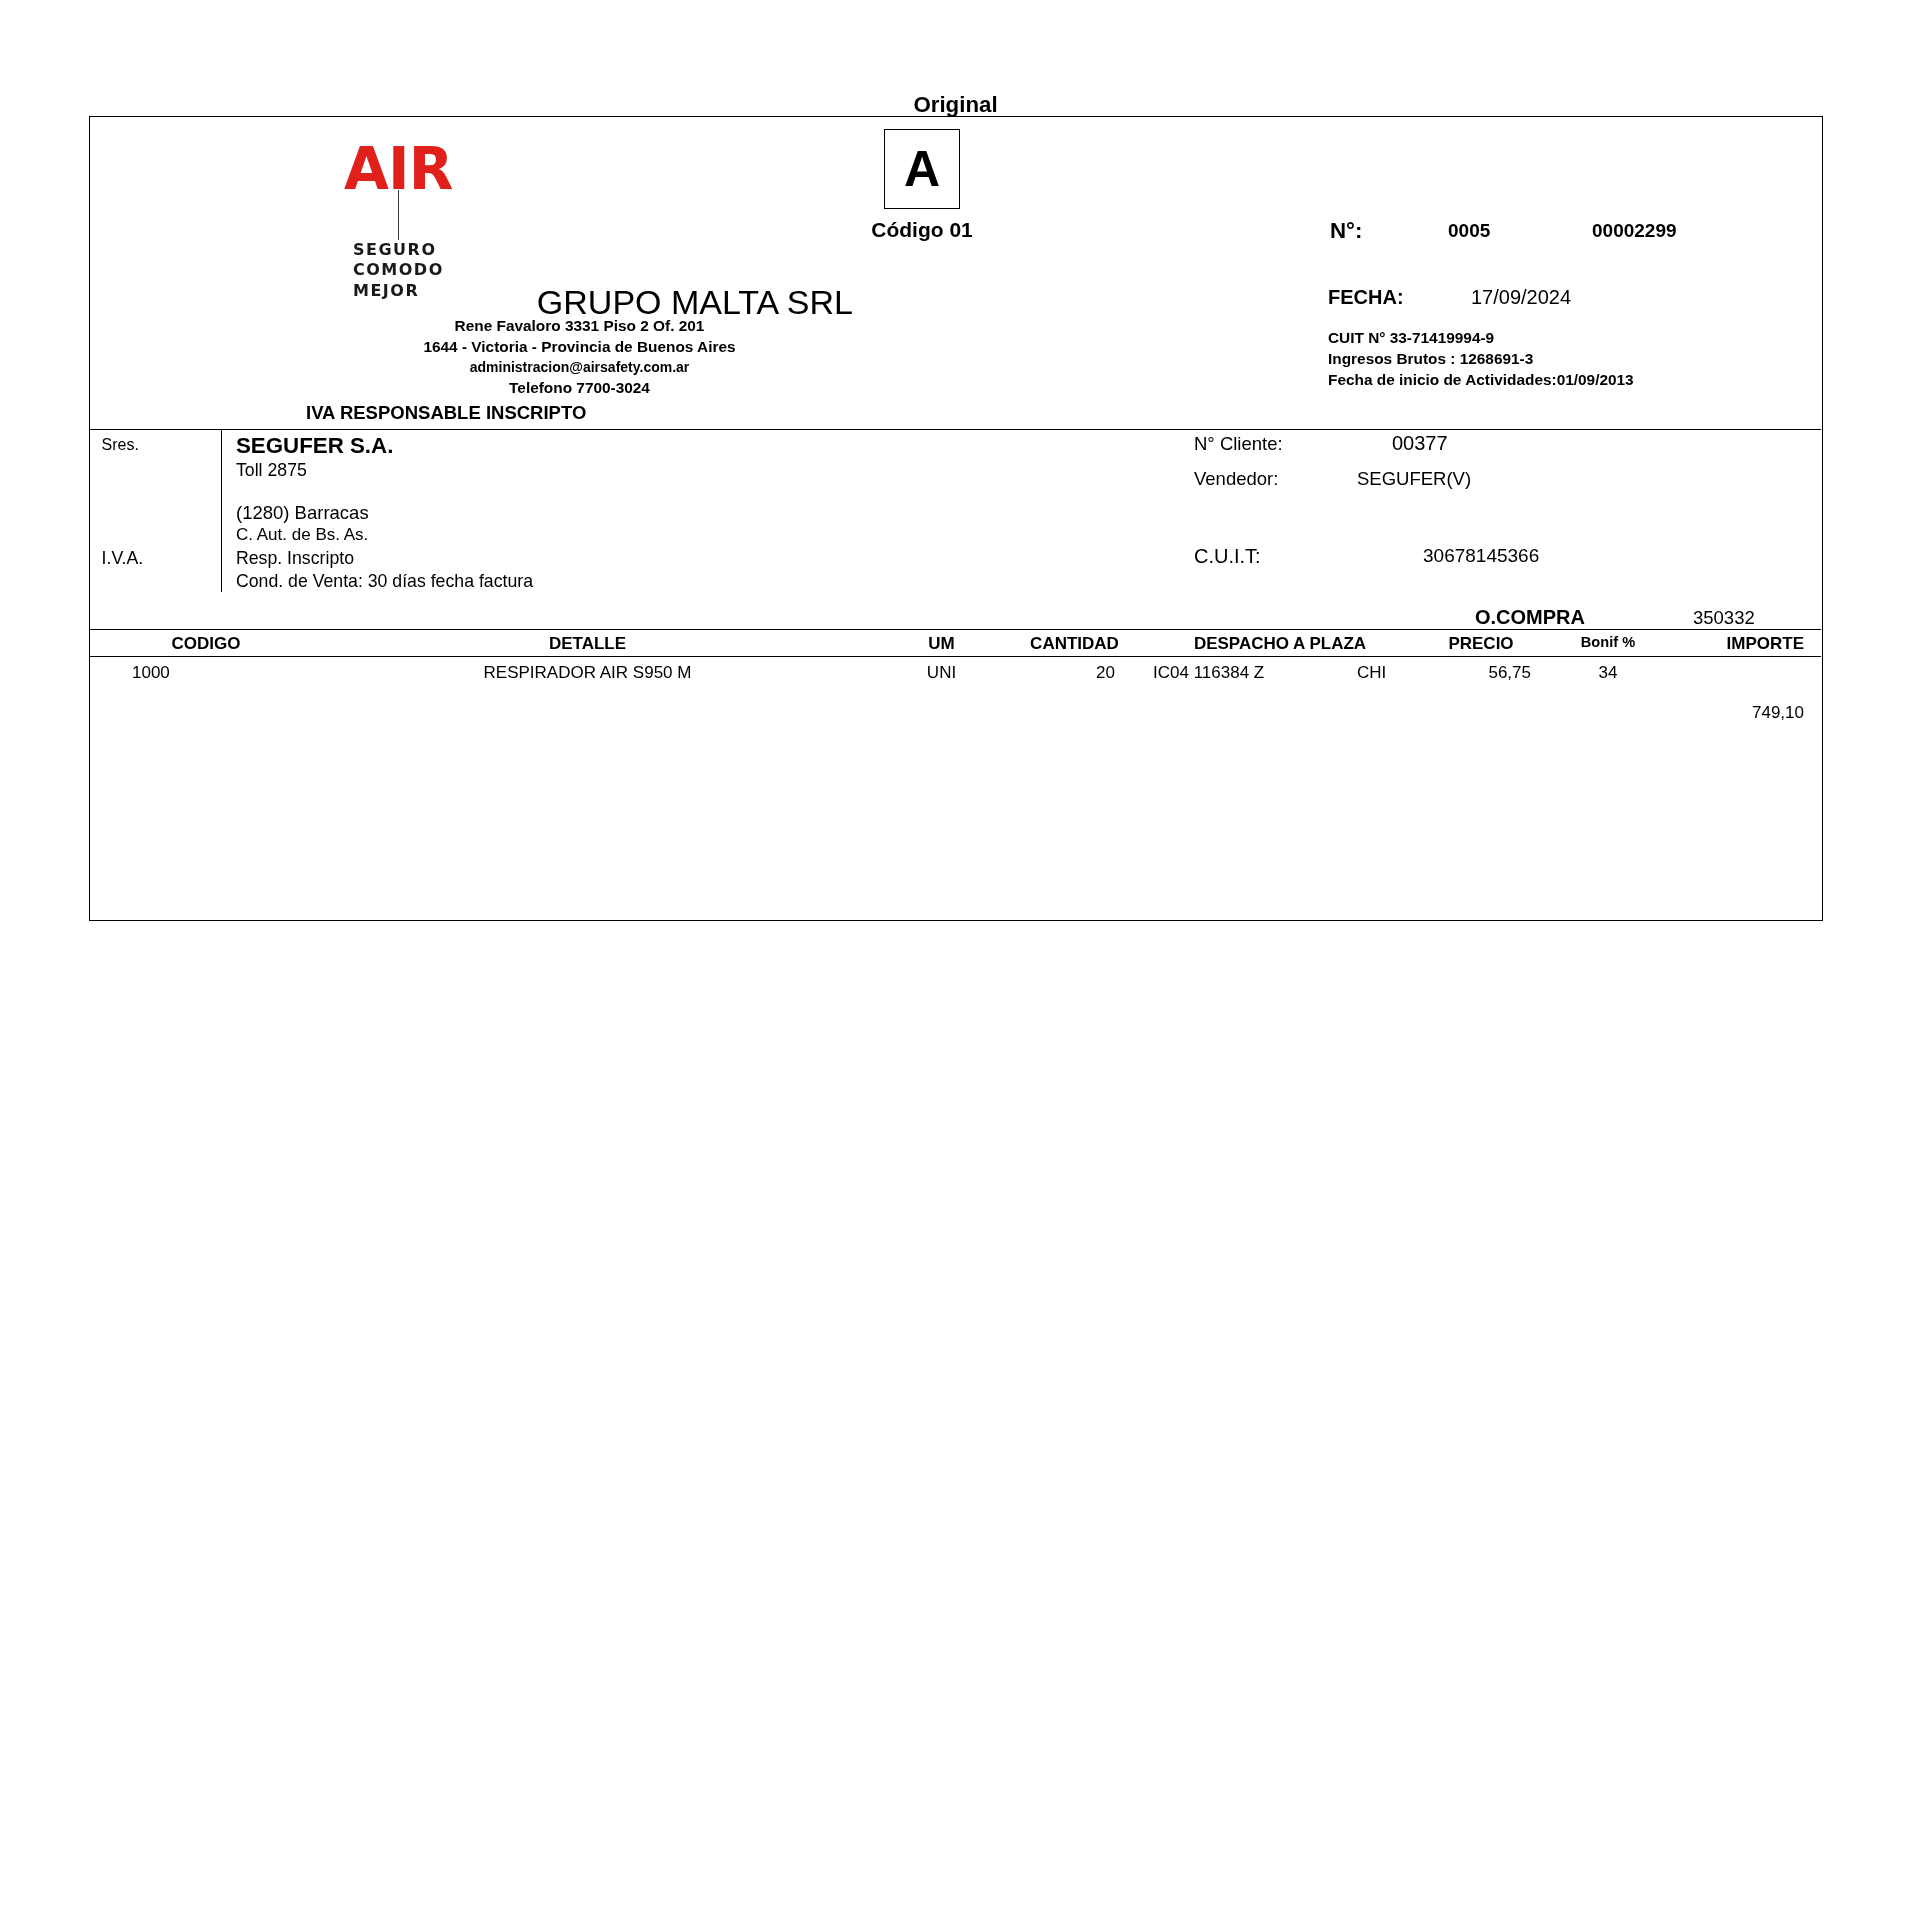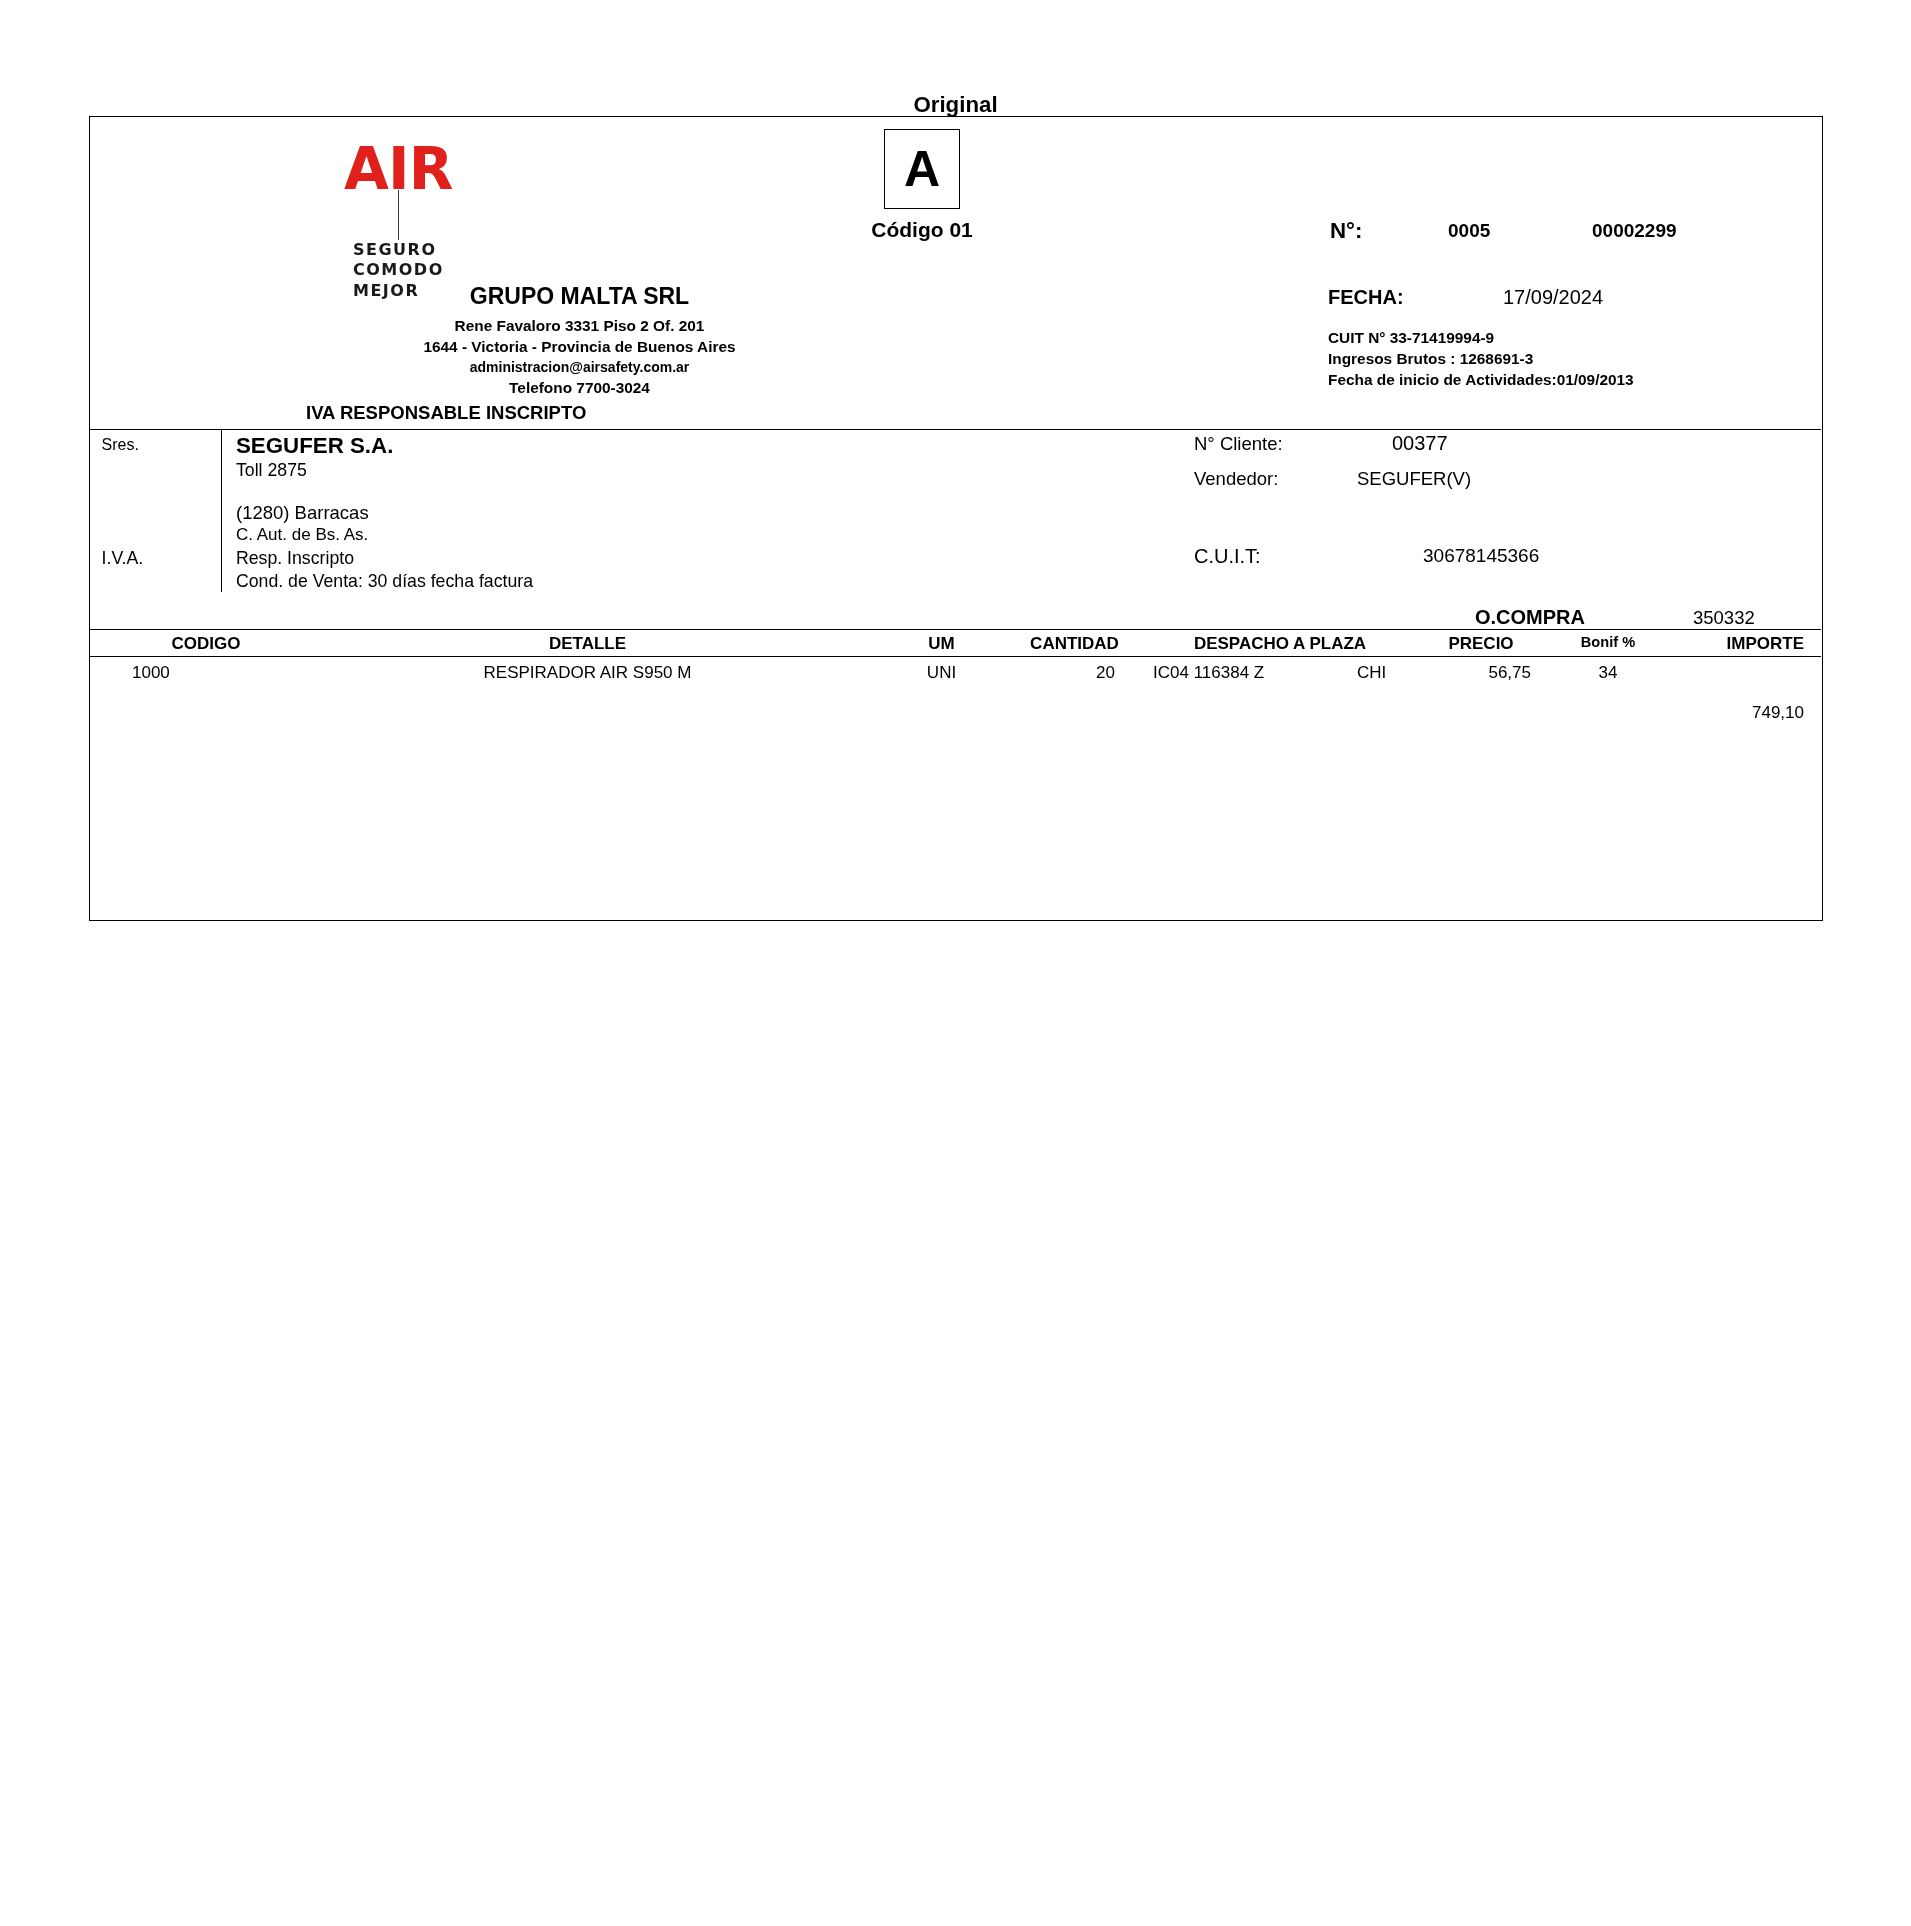--- a/index.html
+++ b/index.html
@@ -141,23 +141,23 @@
     font-size: 19px;
     font-weight: bold;
   }
 
   
   .seller-name {
     position: absolute;
     top: 166px;
     left: 216px;
     width: 547px;
-    text-align: center;
-    font-size: 23px;
-    font-weight: bold;
+    text-align: right;
+    font-size: 34px;
+    font-weight: normal;
   }
   .seller-line {
     position: absolute;
     left: 216px;
     width: 547px;
     text-align: center;
     font-size: 15.4px;
     font-weight: bold;
   }
   .seller-l1 { top: 200px; }
@@ -171,21 +171,20 @@
     top: 169px;
     left: 1238px;
     font-size: 20px;
     font-weight: bold;
   }
   .fecha-value {
     position: absolute;
     top: 169px;
     left: 1381px;
     font-size: 20px;
-    margin-left: 32px;
   }
   .right-line {
     position: absolute;
     left: 1238px;
     font-size: 15.4px;
     font-weight: bold;
   }
   .rl1 { top: 212px; }
   .rl2 { top: 233px; }
   .rl3 { top: 254px; }

